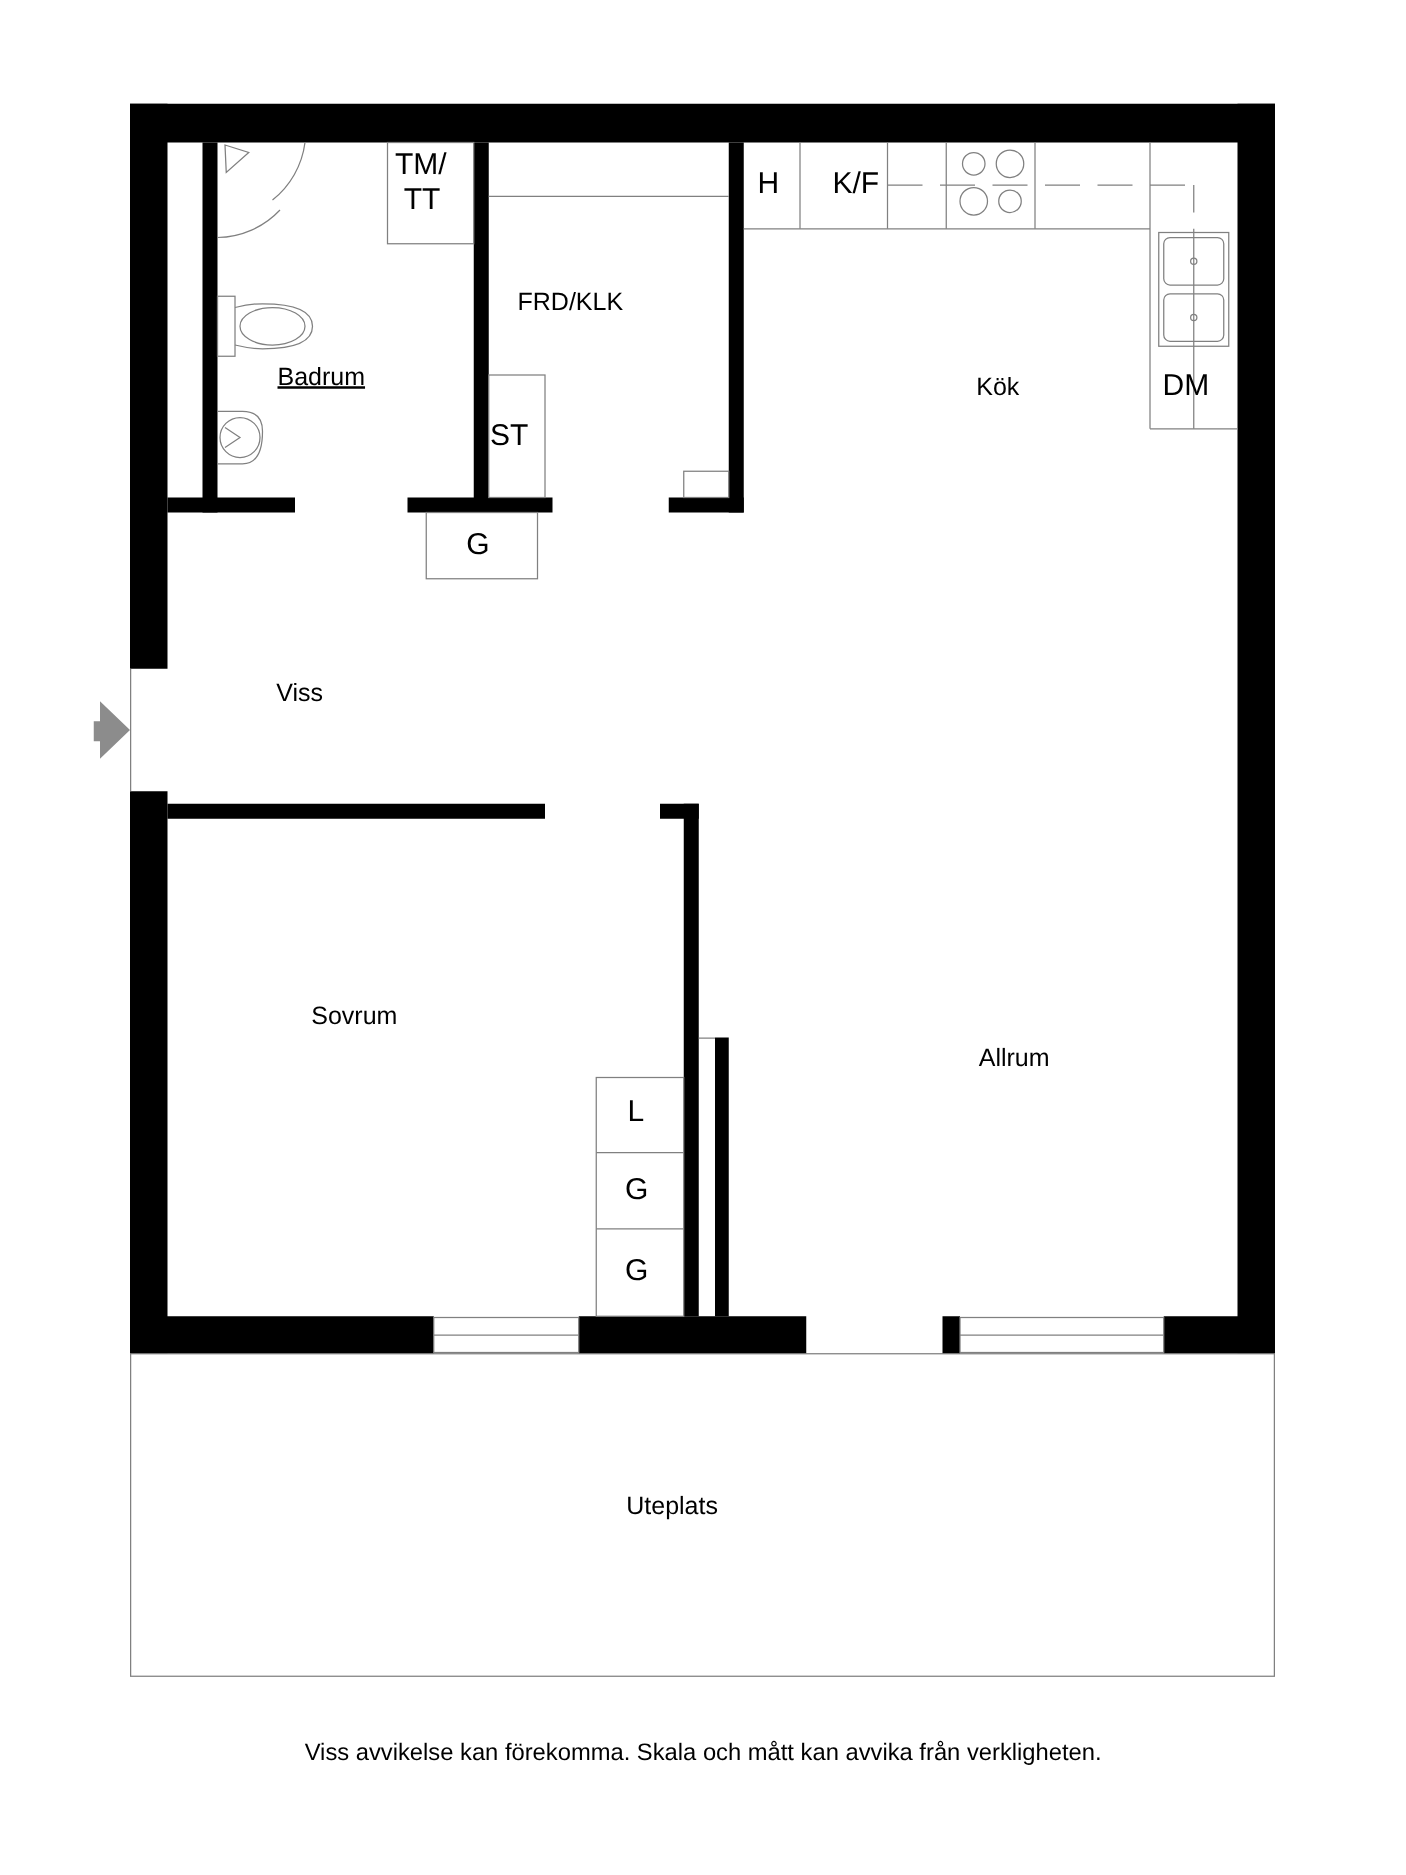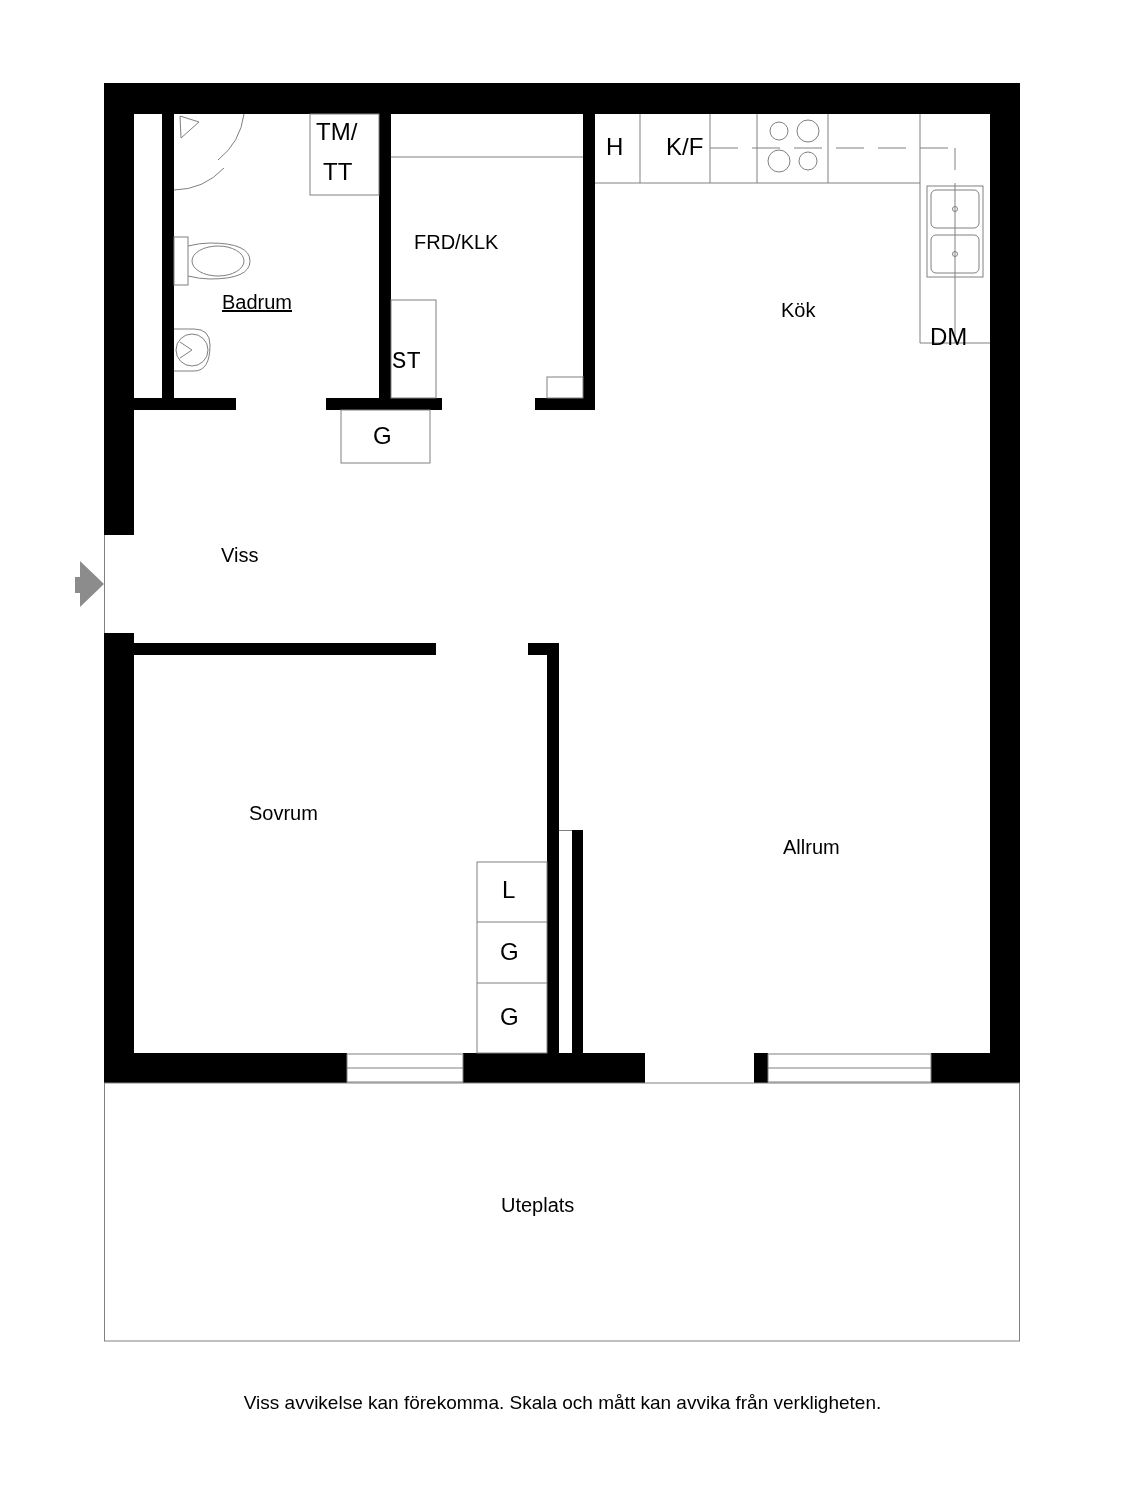--- a/index.html
+++ b/index.html
@@ -104,23 +104,23 @@
 
 <div class="lbl room" style="left:222px;top:292px;text-decoration:underline;">Badrum</div>
 <div class="lbl room" style="left:414px;top:232px;">FRD/KLK</div>
 <div class="lbl room" style="left:734px;top:300px;margin-left:47px;">Kök</div>
 <div class="lbl room" style="left:221px;top:545px;">Viss</div>
 <div class="lbl room" style="left:249px;top:803px;">Sovrum</div>
 <div class="lbl room" style="left:783px;top:837px;">Allrum</div>
 <div class="lbl room" style="left:501px;top:1195px;">Uteplats</div>
 
 <div class="lbl fix" style="left:316px;top:120px;">TM/</div>
-<div class="lbl fix" style="left:323px;top:160px;">TT</div>
-<div class="lbl fix" style="left:392px;top:350px;font-family:Liberation Mono, monospace;">ST</div>
+<div class="lbl fix" style="left:323px;top:148px;">TT</div>
+<div class="lbl fix" style="left:392px;top:337px;">ST</div>
 <div class="lbl fix" style="left:373px;top:424px;">G</div>
 <div class="lbl fix" style="left:606px;top:135px;">H</div>
 <div class="lbl fix" style="left:650px;top:135px;margin-left:16px;">K/F</div>
-<div class="lbl fix" style="left:930px;top:297px;margin-top:28px;">DM</div>
+<div class="lbl fix" style="left:930px;top:297px;">DM</div>
 <div class="lbl fix" style="left:502px;top:878px;">L</div>
 <div class="lbl fix" style="left:500px;top:940px;">G</div>
 <div class="lbl fix" style="left:500px;top:1005px;">G</div>
 
 <div class="disclaimer">Viss avvikelse kan förekomma. Skala och mått kan avvika från verkligheten.</div>
 
 </body></html>

